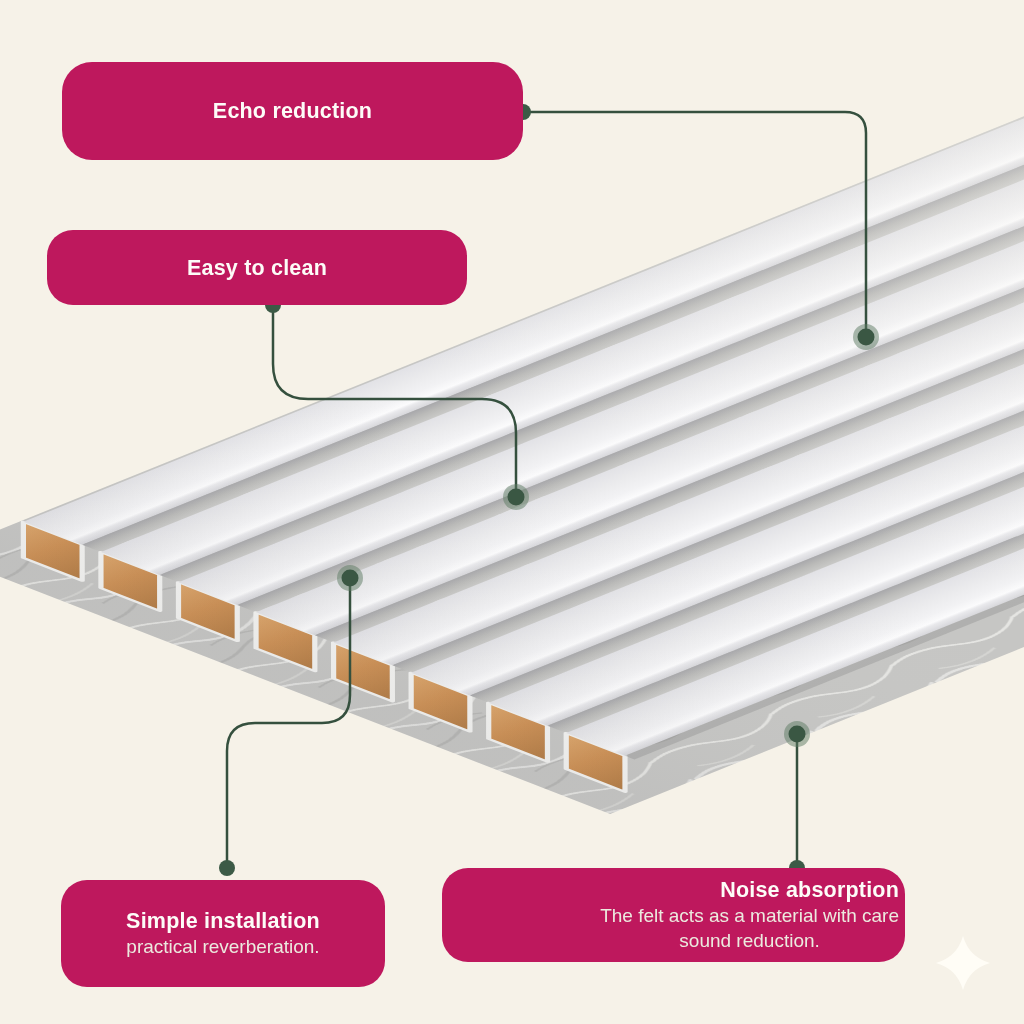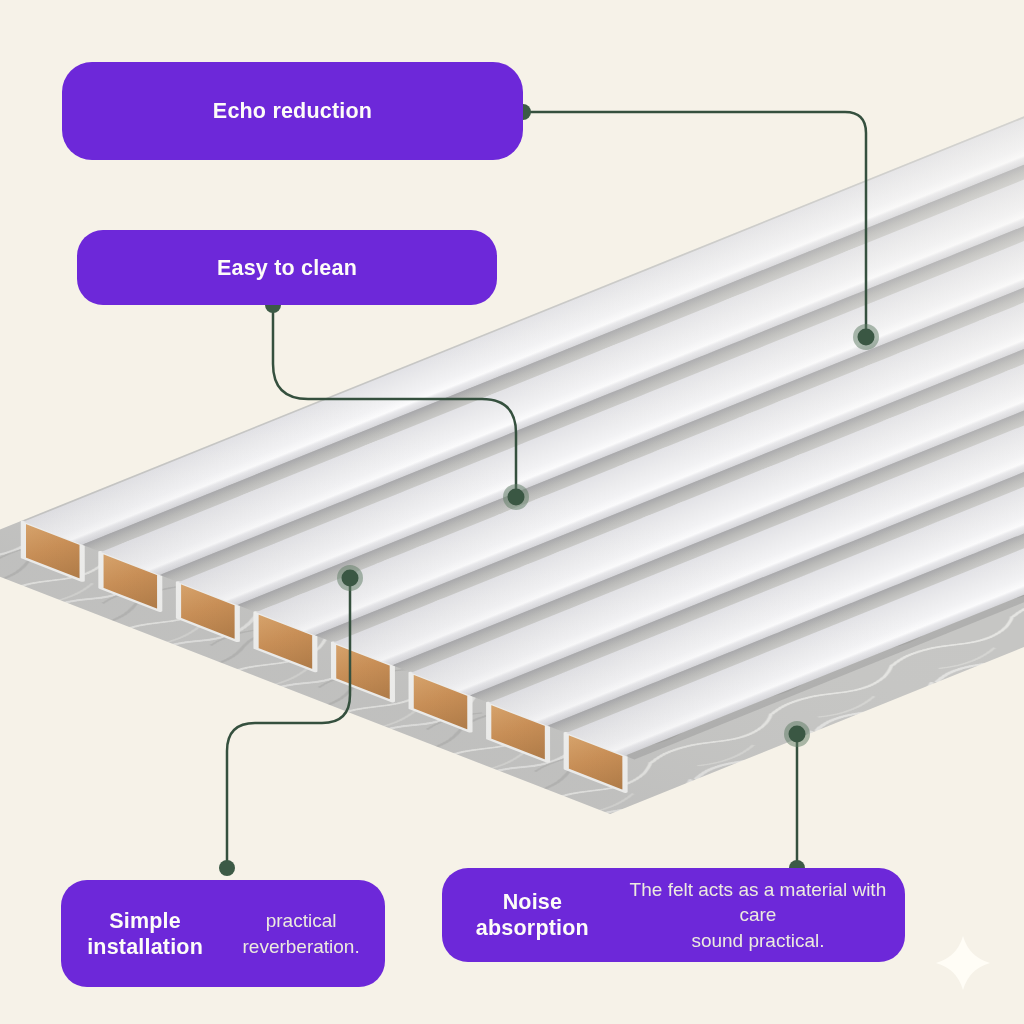--- a/index.html
+++ b/index.html
@@ -4,33 +4,33 @@
 <style>
   html,body{margin:0;padding:0;}
   .stage{
     position:relative;width:1024px;height:1024px;overflow:hidden;
     background:#f6f2e8;
     font-family:"Liberation Sans", sans-serif;
   }
   #panel-svg{position:absolute;left:0;top:0;}
   .callout{
     position:absolute;
-    background:#6d28d9;
-    display:flex;justify-content:center;align-items:center;
+    background:#be185d;
+    display:flex;flex-direction:column;justify-content:center;align-items:center;
     text-align:center;box-sizing:border-box;padding:0 6px;
   }
   .callout-title{
     font-weight:bold;font-size:21.5px;line-height:26px;color:#fdfcf8;
     letter-spacing:.2px;
   }
   .callout-body{font-size:19px;line-height:25.5px;color:#eceadf;}
   #co-0{left:62px;top:62px;width:461px;height:98px;border-radius:30px;}
-  #co-1{left:77px;top:230px;width:420px;height:75px;border-radius:26px;}
+  #co-1{left:47px;top:230px;width:420px;height:75px;border-radius:26px;}
   #co-2{left:61px;top:880px;width:324px;height:107px;border-radius:26px;}
-  #co-3{left:442px;top:868px;width:463px;height:94px;border-radius:26px;}
+  #co-3{left:442px;top:868px;width:463px;height:94px;border-radius:26px;align-items:flex-end;}
 </style>
 </head>
 <body>
 
 <div class="stage">
 
   <svg id="panel-svg" width="1024" height="1024" viewBox="0 0 1024 1024" xmlns="http://www.w3.org/2000/svg">
     <defs>
       <linearGradient id="slatGrad" x1="0" y1="0" x2="0" y2="1">
         <stop offset="0" stop-color="#e2e2e6"></stop>
@@ -129,17 +129,17 @@
     <div class="callout-title">Simple installation</div>
     <div class="callout-body">
       <div>practical reverberation.</div>
     </div>
   </div>
 
   <div class="callout" id="co-3">
     <div class="callout-title">Noise absorption</div>
     <div class="callout-body">
       <div>The felt acts as a material with care</div>
-      <div>sound practical.</div>
+      <div>sound reduction.</div>
     </div>
   </div>
 
 </div>
 
 </body></html>

